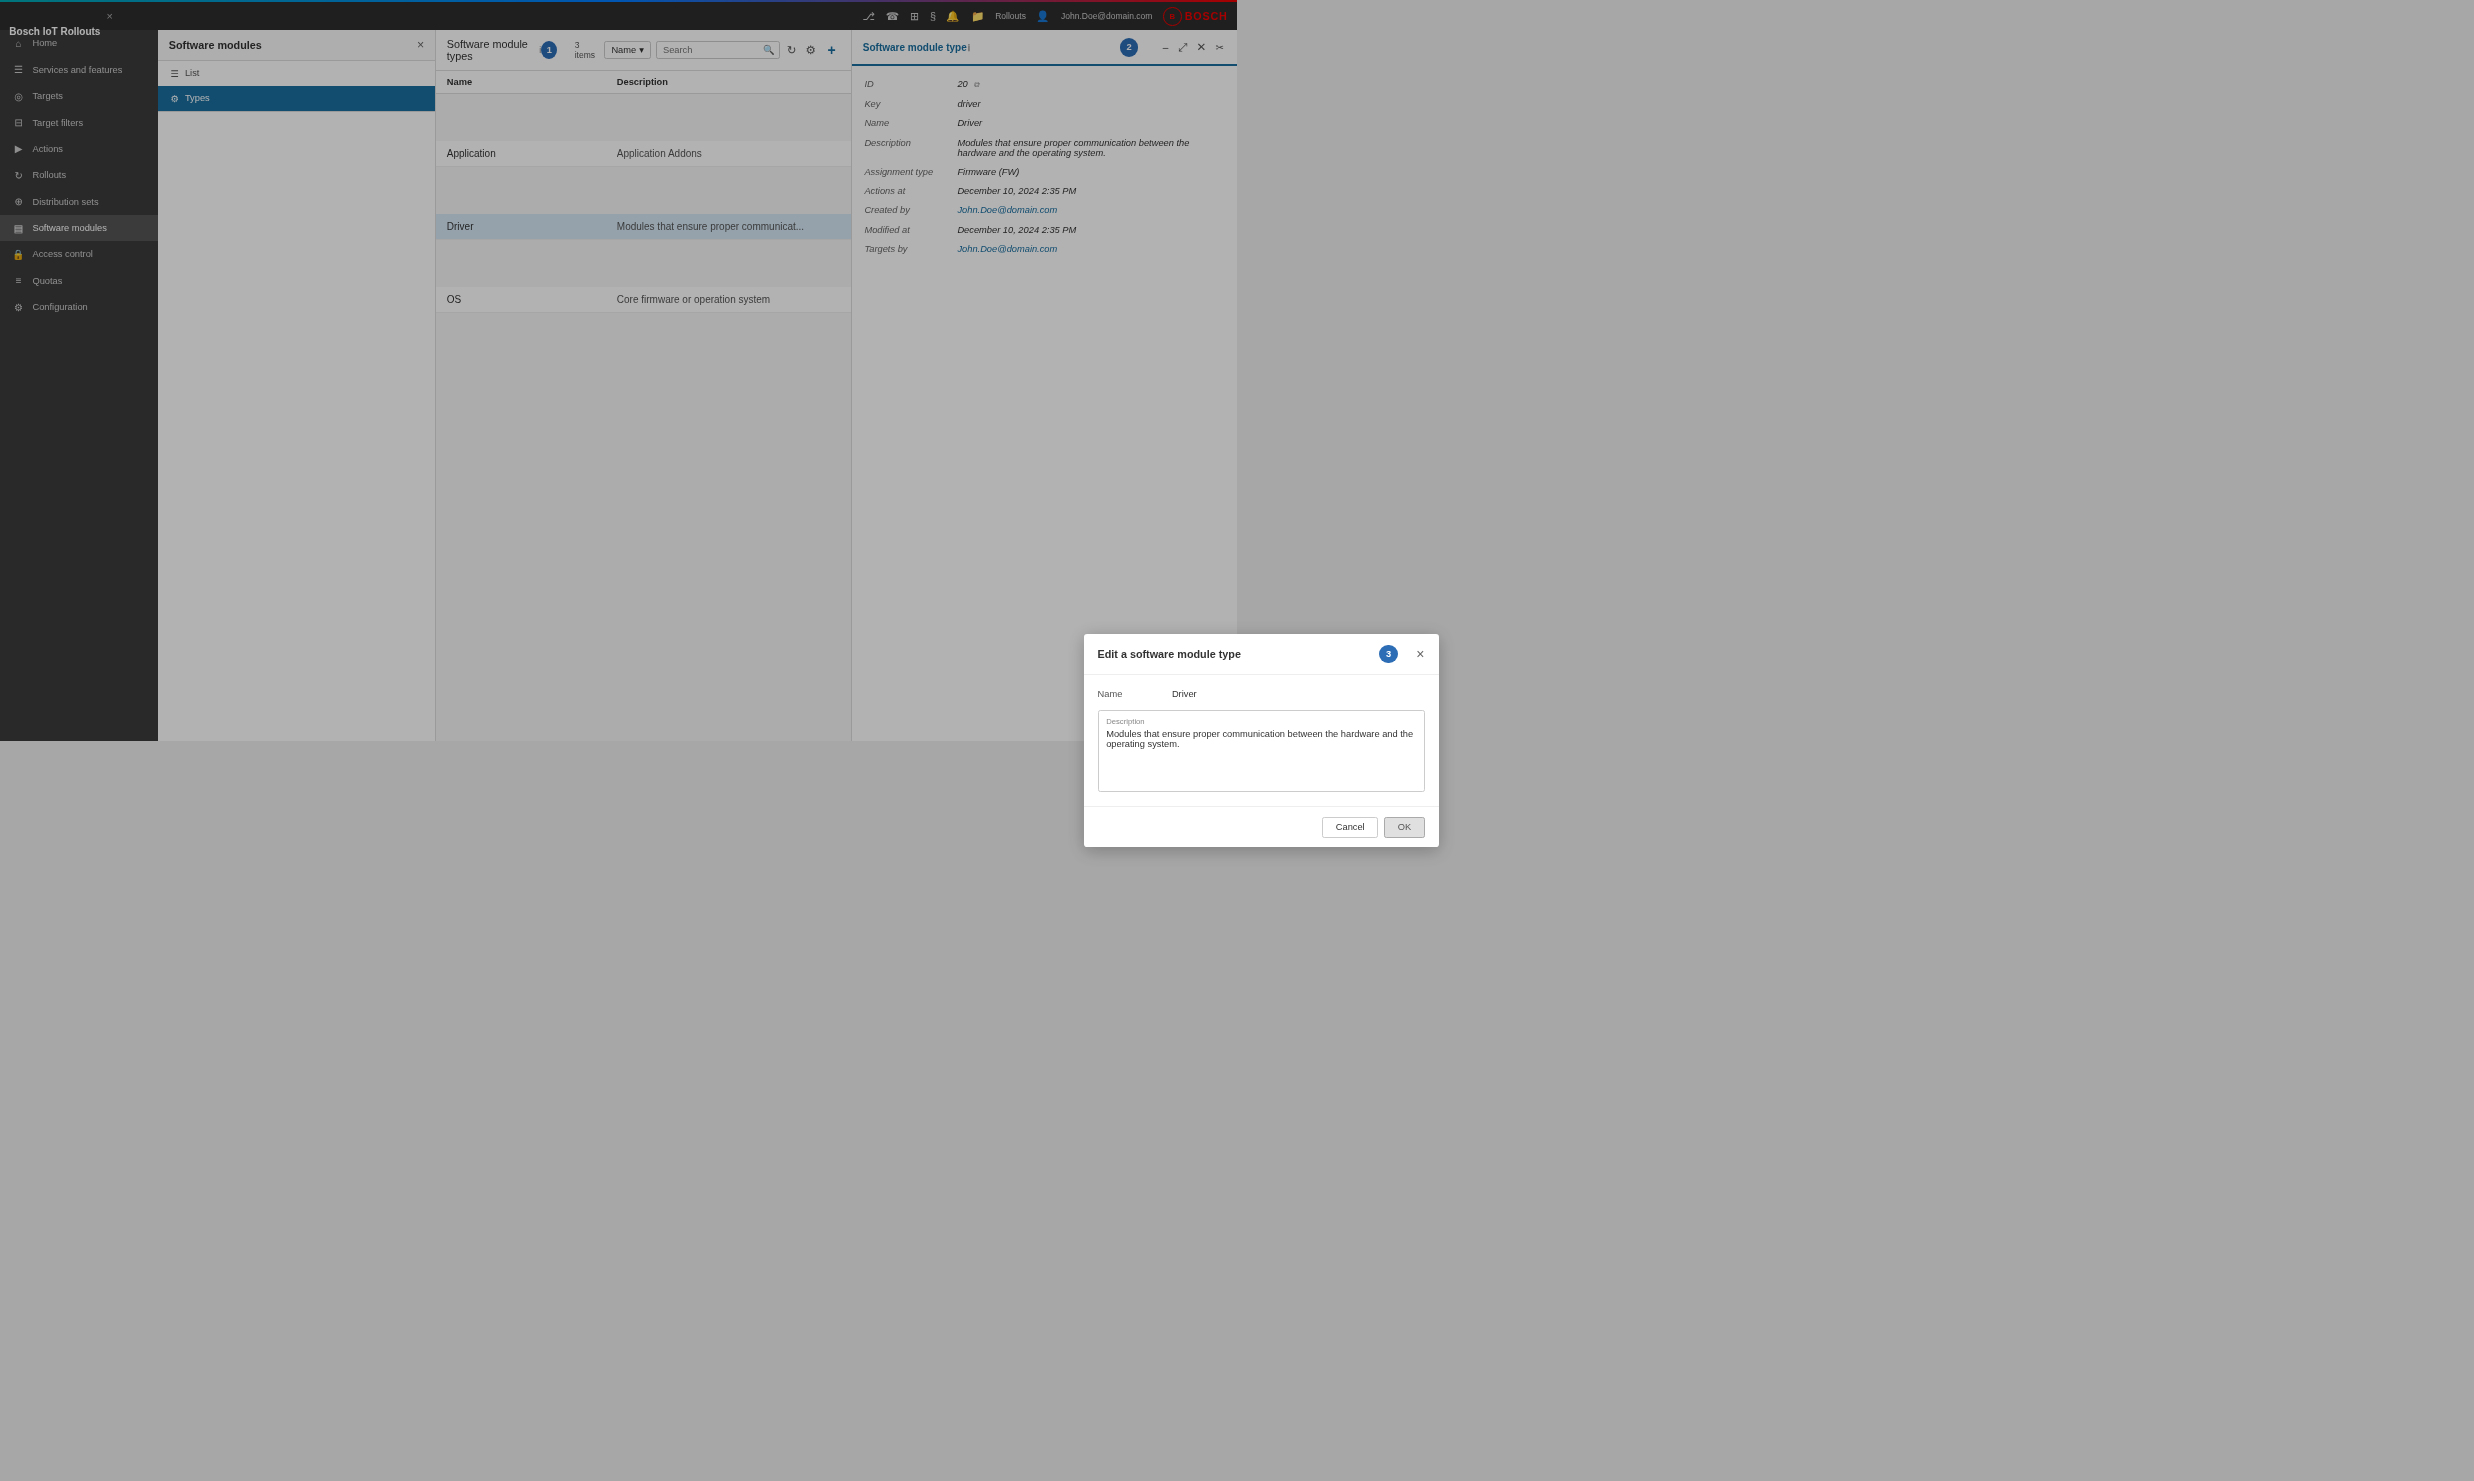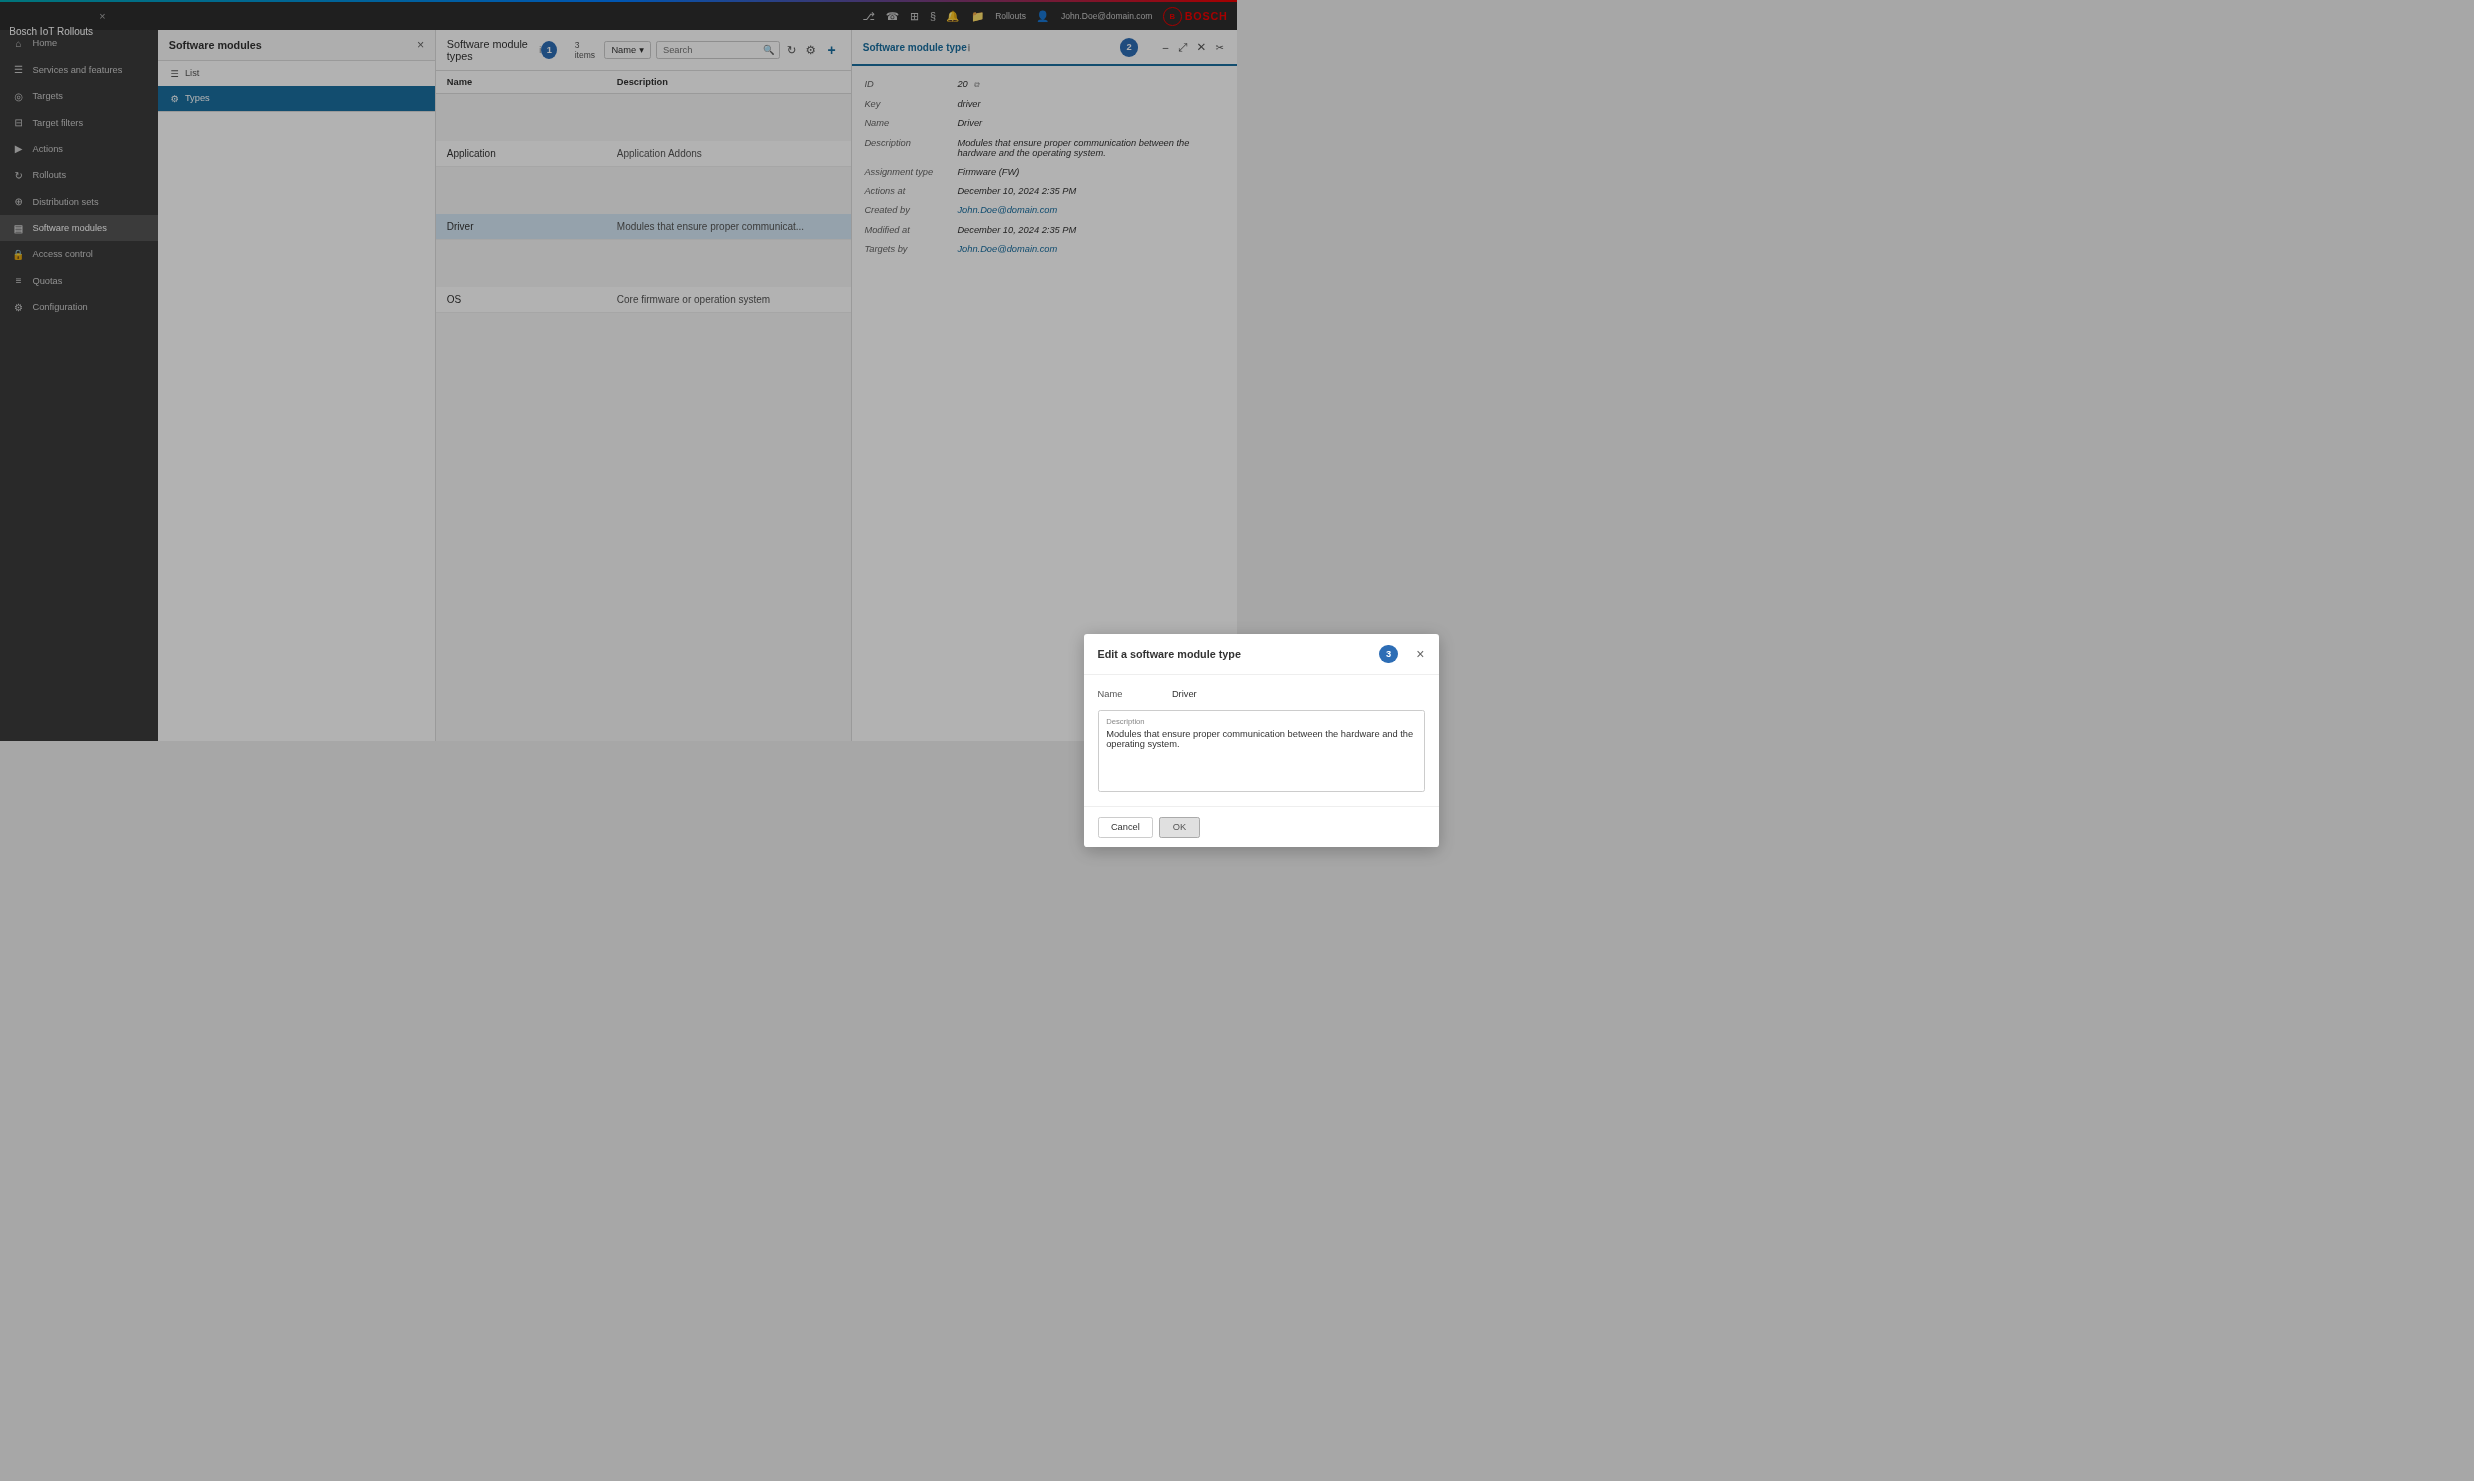--- a/index.html
+++ b/index.html
@@ -242,21 +242,21 @@
       color: #555;
     }
     .modal-textarea-label { font-size: 7.7px; color: #888; margin-bottom: 3.1px; }
     textarea.modal-textarea {
       width: 100%; border: none; outline: none; resize: none;
       font-size: 9.3px; color: #333; min-height: 54px; background: transparent;
       font-family: inherit;
     }
     .modal-footer {
       display: flex;
-      justify-content: flex-start;
+      justify-content: flex-end;
       gap: 6.2px;
       padding: 9.3px 14px;
       border-top: 0.8px solid #eee;
     }
     .btn-cancel {
       padding: 4.6px 12.4px;
       border: 0.8px solid #ccc;
       background: #fff;
       border-radius: 2.3px;
       cursor: pointer;
@@ -274,21 +274,21 @@
     }
     .copy-icon { font-size: 7.7px; color: #888; cursor: pointer; margin-left: 3.1px; }
   </style>
 </head>
 <body>
 
 <div class="top-accent"></div>
 
 <div class="topbar">
   <div class="topbar-left">
-    <span style="color:#fff;font-size:10px;font-weight:400;margin-top:30px;">Bosch IoT Rollouts</span>
+    <span style="color:#fff;font-size:10px;font-weight:700;margin-top:30px;">Bosch IoT Rollouts</span>
     <button class="topbar-close">×</button>
   </div>
   <div class="topbar-right">
     <span class="topbar-icon">⎇</span>
     <span class="topbar-icon">☎</span>
     <span class="topbar-icon">⊞</span>
     <span class="topbar-icon">§</span>
     <span class="topbar-icon">🔔</span>
     <span class="topbar-icon">📁</span>
     <span class="topbar-user">Rollouts</span>

